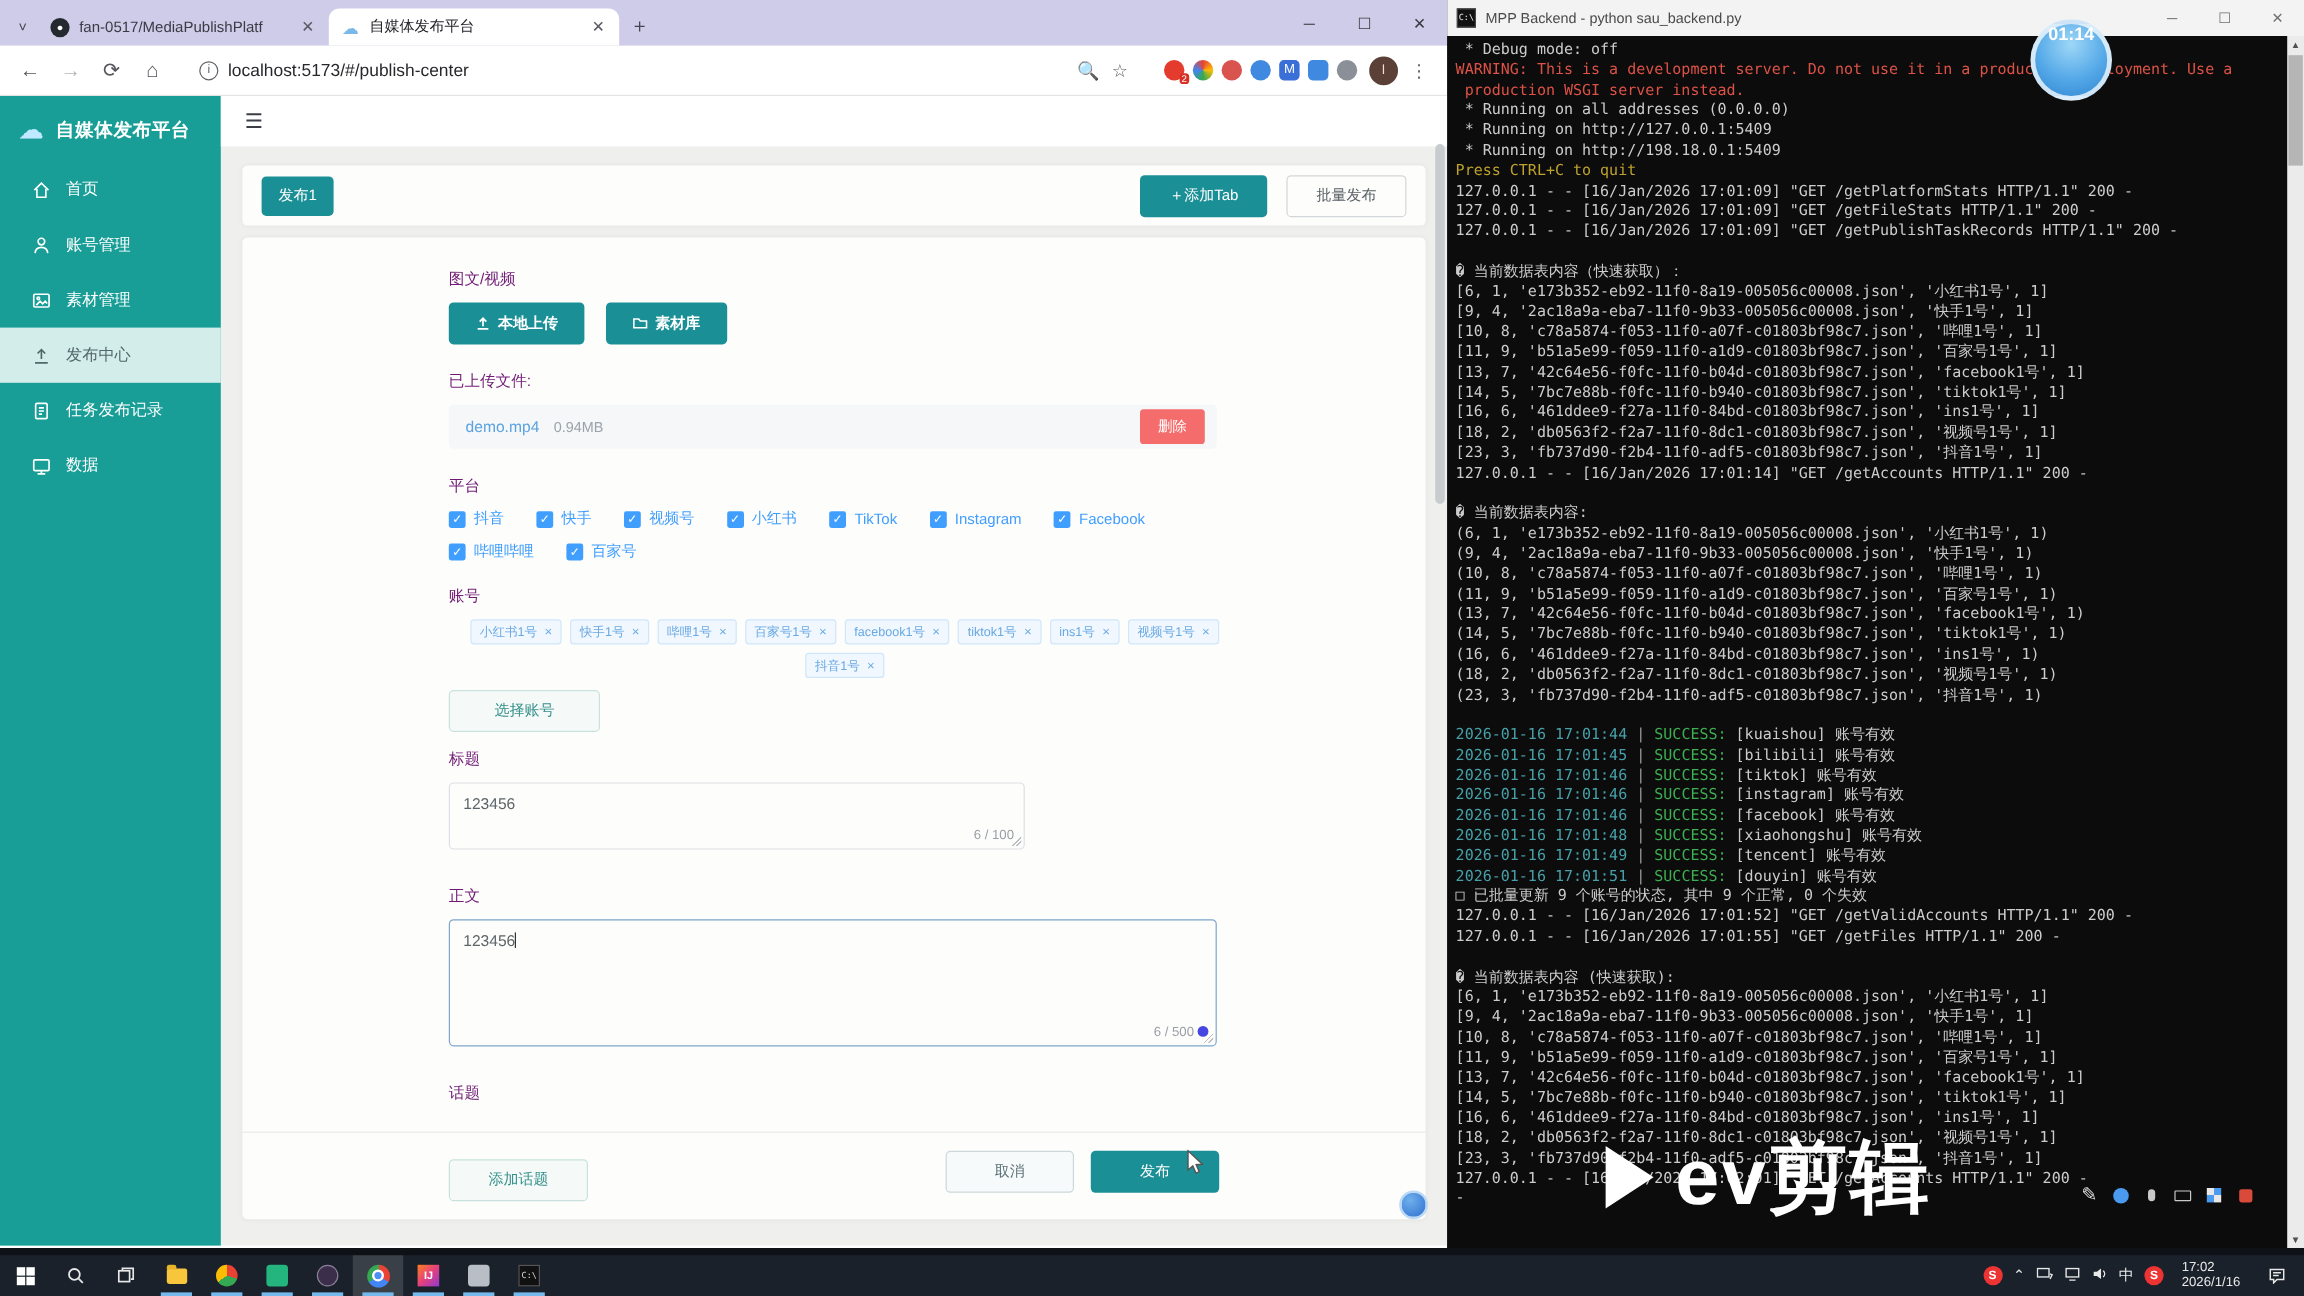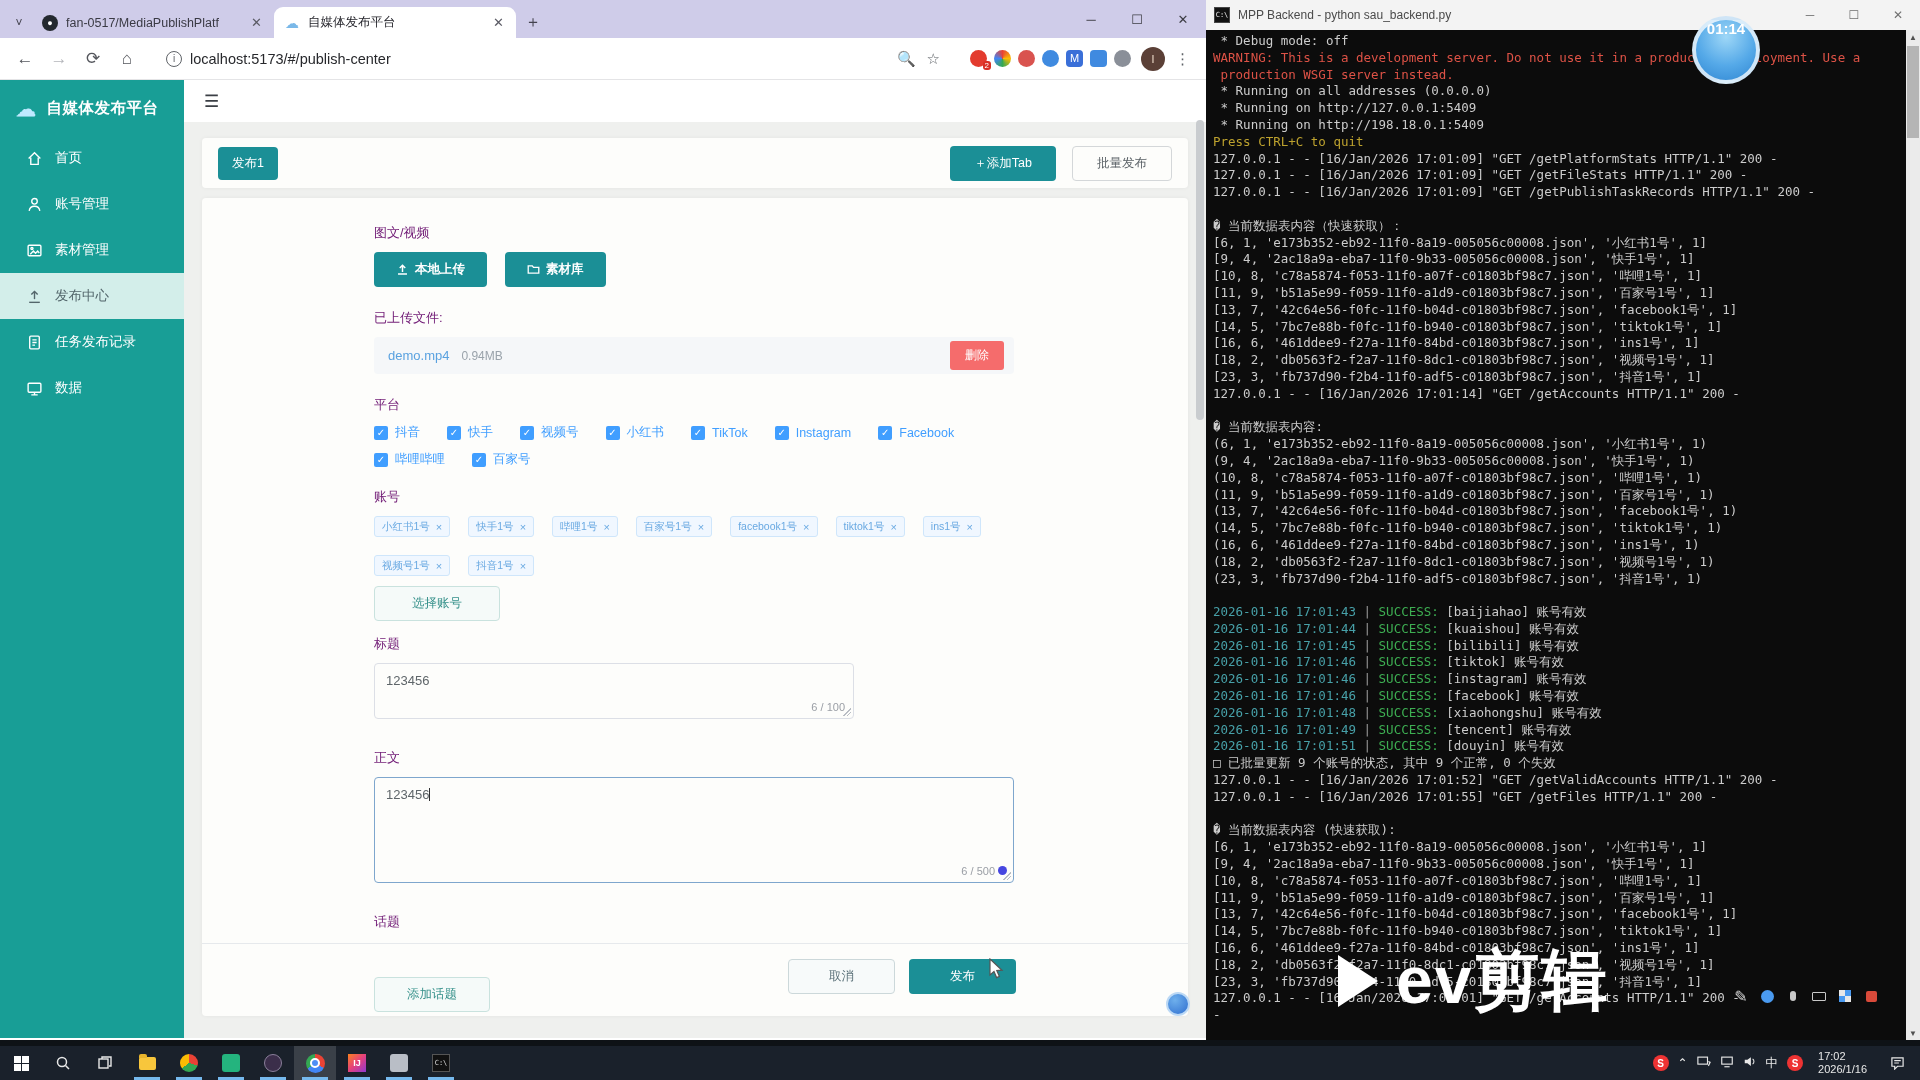--- a/index.html
+++ b/index.html
@@ -62,21 +62,21 @@
   .file-row { width:640px; height:37px; background:#f5f7f9; border-radius:4px; display:flex; align-items:center; padding:0 10px 0 14px; margin-bottom:22px; }
   .file-name { color:#5aa2e0; font-size:13px; }
   .file-size { color:#9aa3ab; font-size:12px; margin-left:12px; }
   .del-btn { margin-left:auto; background:#f56c6c; color:#fff; font-size:12px; padding:6px 15px; border-radius:3px; }
 
   .plat-list { width:660px; display:flex; flex-wrap:wrap; row-gap:10px; margin-bottom:20px; }
   .cb-item { display:flex; align-items:center; margin-right:27px; cursor:pointer; }
   .cb-box { width:14px; height:14px; border-radius:2px; background:#409eff; color:#fff; font-size:10px; display:flex; align-items:center; justify-content:center; }
   .cb-item span.cb-lab { font-size:12.5px; color:#409eff; margin-left:7px; }
 
-  .tag-row { width:660px; display:flex; flex-wrap:wrap; gap:18px; margin-bottom:10px; }
+  .tag-row { width:660px; display:flex; flex-wrap:wrap; gap:7px; margin-bottom:10px;justify-content:center; }
   .tag { background:#f0f7ff; border:1px solid #cfe6fb; color:#69a9e2; font-size:10.5px; height:21px; display:inline-flex; align-items:center; padding:0 7px; border-radius:3px; gap:6px; }
   .tag .x { font-size:11px; }
   .btn-outline { background:#f5faf9; border:1px solid #c9e2de; color:#35908a; padding:8px 0; width:126px; border-radius:4px; font-size:12.5px; text-align:center; }
 
   .field-wrap { position:relative; margin-bottom:16px; }
   .ta { border:1px solid #dcdfe6; border-radius:4px; background:#fdfdfb; font-size:13px; color:#5e6569; padding:9px 11px; position:relative; font-family:"Liberation Sans",sans-serif; }
   .ta-title { width:480px; height:56px; }
   .ta-body { width:640px; height:106px; border-color:#7ea6cd; }
   .counter { position:absolute; right:8px; bottom:5px; font-size:11px; color:#9a9ea5; }
   .resize-grip { position:absolute; right:2px; bottom:2px; width:8px; height:8px;
@@ -441,21 +441,20 @@
         <div class="tl"><span class="c-w">(6, 1, 'e173b352-eb92-11f0-8a19-005056c00008.json', '小红书1号', 1)</span></div>
         <div class="tl"><span class="c-w">(9, 4, '2ac18a9a-eba7-11f0-9b33-005056c00008.json', '快手1号', 1)</span></div>
         <div class="tl"><span class="c-w">(10, 8, 'c78a5874-f053-11f0-a07f-c01803bf98c7.json', '哔哩1号', 1)</span></div>
         <div class="tl"><span class="c-w">(11, 9, 'b51a5e99-f059-11f0-a1d9-c01803bf98c7.json', '百家号1号', 1)</span></div>
         <div class="tl"><span class="c-w">(13, 7, '42c64e56-f0fc-11f0-b04d-c01803bf98c7.json', 'facebook1号', 1)</span></div>
         <div class="tl"><span class="c-w">(14, 5, '7bc7e88b-f0fc-11f0-b940-c01803bf98c7.json', 'tiktok1号', 1)</span></div>
         <div class="tl"><span class="c-w">(16, 6, '461ddee9-f27a-11f0-84bd-c01803bf98c7.json', 'ins1号', 1)</span></div>
         <div class="tl"><span class="c-w">(18, 2, 'db0563f2-f2a7-11f0-8dc1-c01803bf98c7.json', '视频号1号', 1)</span></div>
         <div class="tl"><span class="c-w">(23, 3, 'fb737d90-f2b4-11f0-adf5-c01803bf98c7.json', '抖音1号', 1)</span></div>
         <div class="tl">&nbsp;</div>
-        <div class="tl"><span class="c-t">2026-01-16 17:01:43 </span><span class="c-gr">| </span><span class="c-g">SUCCESS: </span><span class="c-w">[baijiahao] 账号有效</span></div>
         <div class="tl"><span class="c-t">2026-01-16 17:01:44 </span><span class="c-gr">| </span><span class="c-g">SUCCESS: </span><span class="c-w">[kuaishou] 账号有效</span></div>
         <div class="tl"><span class="c-t">2026-01-16 17:01:45 </span><span class="c-gr">| </span><span class="c-g">SUCCESS: </span><span class="c-w">[bilibili] 账号有效</span></div>
         <div class="tl"><span class="c-t">2026-01-16 17:01:46 </span><span class="c-gr">| </span><span class="c-g">SUCCESS: </span><span class="c-w">[tiktok] 账号有效</span></div>
         <div class="tl"><span class="c-t">2026-01-16 17:01:46 </span><span class="c-gr">| </span><span class="c-g">SUCCESS: </span><span class="c-w">[instagram] 账号有效</span></div>
         <div class="tl"><span class="c-t">2026-01-16 17:01:46 </span><span class="c-gr">| </span><span class="c-g">SUCCESS: </span><span class="c-w">[facebook] 账号有效</span></div>
         <div class="tl"><span class="c-t">2026-01-16 17:01:48 </span><span class="c-gr">| </span><span class="c-g">SUCCESS: </span><span class="c-w">[xiaohongshu] 账号有效</span></div>
         <div class="tl"><span class="c-t">2026-01-16 17:01:49 </span><span class="c-gr">| </span><span class="c-g">SUCCESS: </span><span class="c-w">[tencent] 账号有效</span></div>
         <div class="tl"><span class="c-t">2026-01-16 17:01:51 </span><span class="c-gr">| </span><span class="c-g">SUCCESS: </span><span class="c-w">[douyin] 账号有效</span></div>
         <div class="tl"><span class="c-w">□ 已批量更新 9 个账号的状态, 其中 9 个正常, 0 个失效</span></div>
         <div class="tl"><span class="c-w">127.0.0.1 - - [16/Jan/2026 17:01:52] "GET /getValidAccounts HTTP/1.1" 200 -</span></div>

